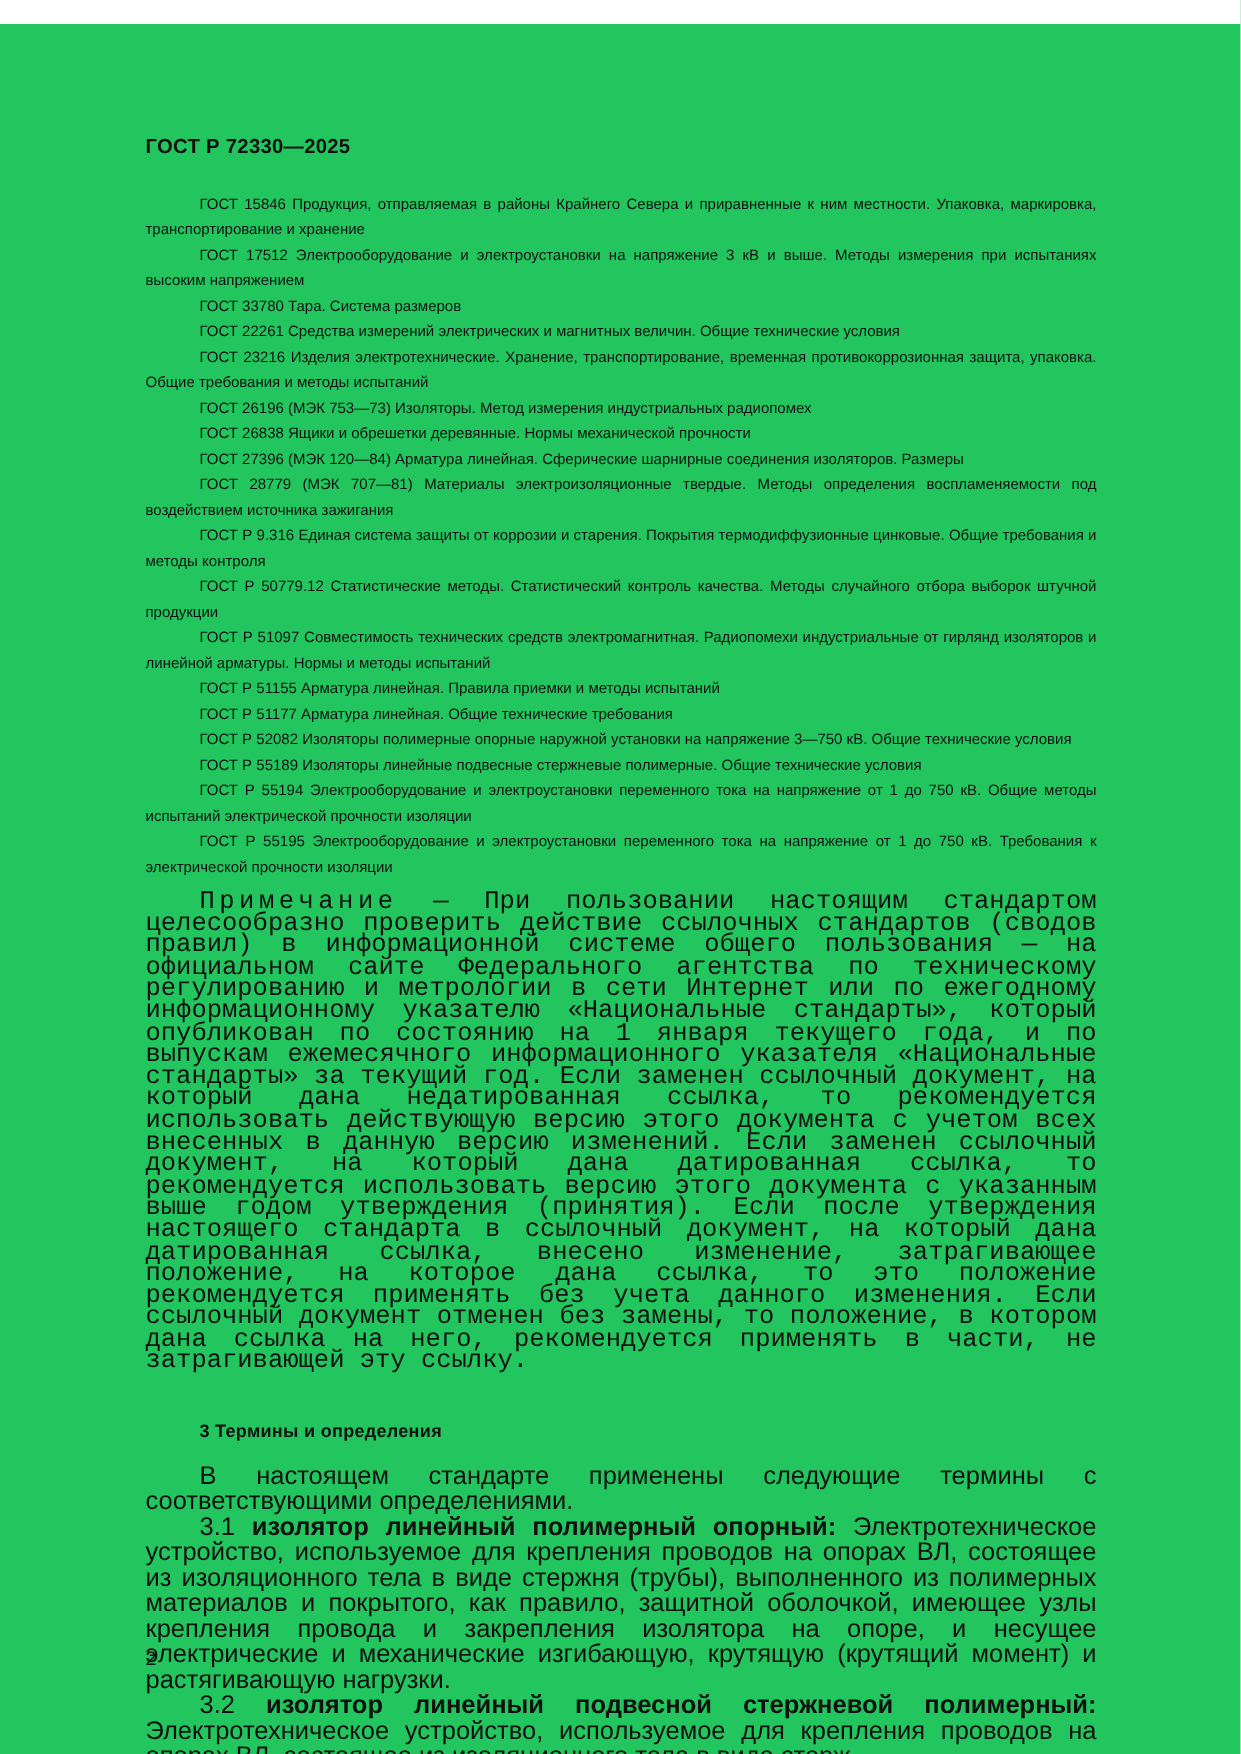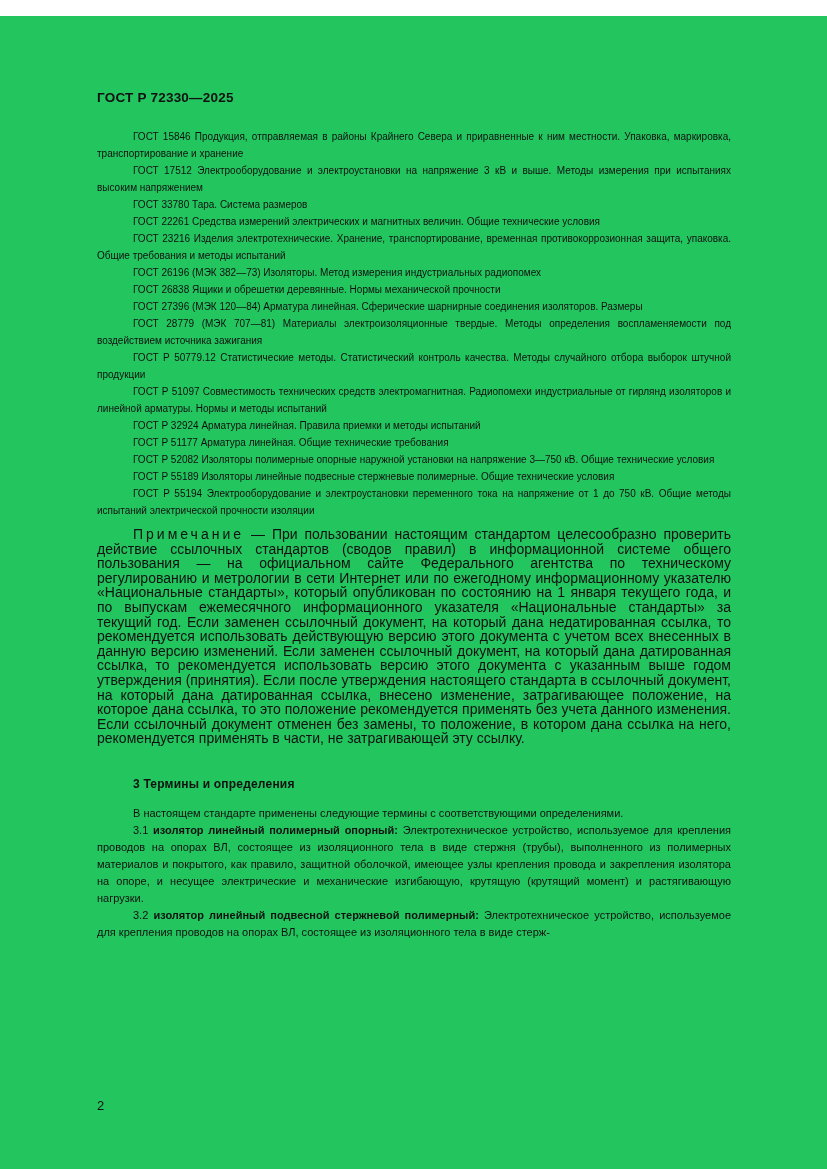--- a/index.html
+++ b/index.html
@@ -27,40 +27,41 @@
     letter-spacing: 0.2px;
   }
   .ref {
     font-size: 10px;
     line-height: 17px;
     text-align: justify;
     text-indent: 36px;
   }
   .note {
     margin-top: 8px;
-    font-size: 14px;
+    font-size: 17px;
     line-height: 14.6px;
     text-align: justify;
     text-indent: 36px;
+    font-family: Liberation Mono, monospace;
   }
   .note-label {
     letter-spacing: 3px;
   }
   .section-heading {
     margin-top: 31px;
     font-size: 12px;
     font-weight: bold;
     text-indent: 36px;
     letter-spacing: 0.2px;
   }
   .section-intro {
     margin-top: 14px;
   }
   .section-intro, .term {
-    font-size: 11px;
+    font-size: 17px;
     line-height: 17px;
     text-align: justify;
     text-indent: 36px;
   }
   .page-number {
     position: absolute;
     left: 97px;
     top: 1082px;
     font-size: 13px;
   }
@@ -72,31 +73,33 @@
   <div class="content">
 
     <div class="doc-header">ГОСТ Р 72330—2025</div>
 
     <div class="refs">
       <p class="ref">ГОСТ 15846 Продукция, отправляемая в районы Крайнего Севера и приравненные к ним местности. Упаковка, маркировка, транспортирование и хранение</p>
       <p class="ref">ГОСТ 17512 Электрооборудование и электроустановки на напряжение 3 кВ и выше. Методы измерения при испытаниях высоким напряжением</p>
       <p class="ref">ГОСТ 33780 Тара. Система размеров</p>
       <p class="ref">ГОСТ 22261 Средства измерений электрических и магнитных величин. Общие технические условия</p>
       <p class="ref">ГОСТ 23216 Изделия электротехнические. Хранение, транспортирование, временная противокоррозионная защита, упаковка. Общие требования и методы испытаний</p>
-      <p class="ref">ГОСТ 26196 (МЭК 382—73) Изоляторы. Метод измерения индустриальных радиопомех</p>
+      <p class="ref">ГОСТ 26196 (МЭК 753—73) Изоляторы. Метод измерения индустриальных радиопомех</p>
       <p class="ref">ГОСТ 26838 Ящики и обрешетки деревянные. Нормы механической прочности</p>
       <p class="ref">ГОСТ 27396 (МЭК 120—84) Арматура линейная. Сферические шарнирные соединения изоляторов. Размеры</p>
       <p class="ref">ГОСТ 28779 (МЭК 707—81) Материалы электроизоляционные твердые. Методы определения воспламеняемости под воздействием источника зажигания</p>
+      <p class="ref">ГОСТ Р 9.316 Единая система защиты от коррозии и старения. Покрытия термодиффузионные цинковые. Общие требования и методы контроля</p>
       <p class="ref">ГОСТ Р 50779.12 Статистические методы. Статистический контроль качества. Методы случайного отбора выборок штучной продукции</p>
       <p class="ref">ГОСТ Р 51097 Совместимость технических средств электромагнитная. Радиопомехи индустриальные от гирлянд изоляторов и линейной арматуры. Нормы и методы испытаний</p>
-      <p class="ref">ГОСТ Р 32924 Арматура линейная. Правила приемки и методы испытаний</p>
+      <p class="ref">ГОСТ Р 51155 Арматура линейная. Правила приемки и методы испытаний</p>
       <p class="ref">ГОСТ Р 51177 Арматура линейная. Общие технические требования</p>
       <p class="ref">ГОСТ Р 52082 Изоляторы полимерные опорные наружной установки на напряжение 3—750 кВ. Общие технические условия</p>
       <p class="ref">ГОСТ Р 55189 Изоляторы линейные подвесные стержневые полимерные. Общие технические условия</p>
       <p class="ref">ГОСТ Р 55194 Электрооборудование и электроустановки переменного тока на напряжение от 1 до 750 кВ. Общие методы испытаний электрической прочности изоляции</p>
+      <p class="ref">ГОСТ Р 55195 Электрооборудование и электроустановки переменного тока на напряжение от 1 до 750 кВ. Требования к электрической прочности изоляции</p>
     </div>
 
     <div class="note"><span class="note-label">Примечание</span><span> — При пользовании настоящим стандартом целесообразно проверить действие ссылочных стандартов (сводов правил) в информационной системе общего пользования — на официальном сайте Федерального агентства по техническому регулированию и метрологии в сети Интернет или по ежегодному информационному указателю «Национальные стандарты», который опубликован по состоянию на 1 января текущего года, и по выпускам ежемесячного информационного указателя «Национальные стандарты» за текущий год. Если заменен ссылочный документ, на который дана недатированная ссылка, то рекомендуется использовать действующую версию этого документа с учетом всех внесенных в данную версию изменений. Если заменен ссылочный документ, на который дана датированная ссылка, то рекомендуется использовать версию этого документа с указанным выше годом утверждения (принятия). Если после утверждения настоящего стандарта в ссылочный документ, на который дана датированная ссылка, внесено изменение, затрагивающее положение, на которое дана ссылка, то это положение рекомендуется применять без учета данного изменения. Если ссылочный документ отменен без замены, то положение, в котором дана ссылка на него, рекомендуется применять в части, не затрагивающей эту ссылку.</span></div>
 
     <h2 class="section-heading">3 Термины и определения</h2>
 
     <p class="section-intro">В настоящем стандарте применены следующие термины с соответствующими определениями.</p>
 
     <p class="term"><span>3.1</span><b> изолятор линейный полимерный опорный:</b><span> Электротехническое устройство, используемое для крепления проводов на опорах ВЛ, состоящее из изоляционного тела в виде стержня (трубы), выполненного из полимерных материалов и покрытого, как правило, защитной оболочкой, имеющее узлы крепления провода и закрепления изолятора на опоре, и несущее электрические и механические изгибающую, крутящую (крутящий момент) и растягивающую нагрузки.</span></p>
 

